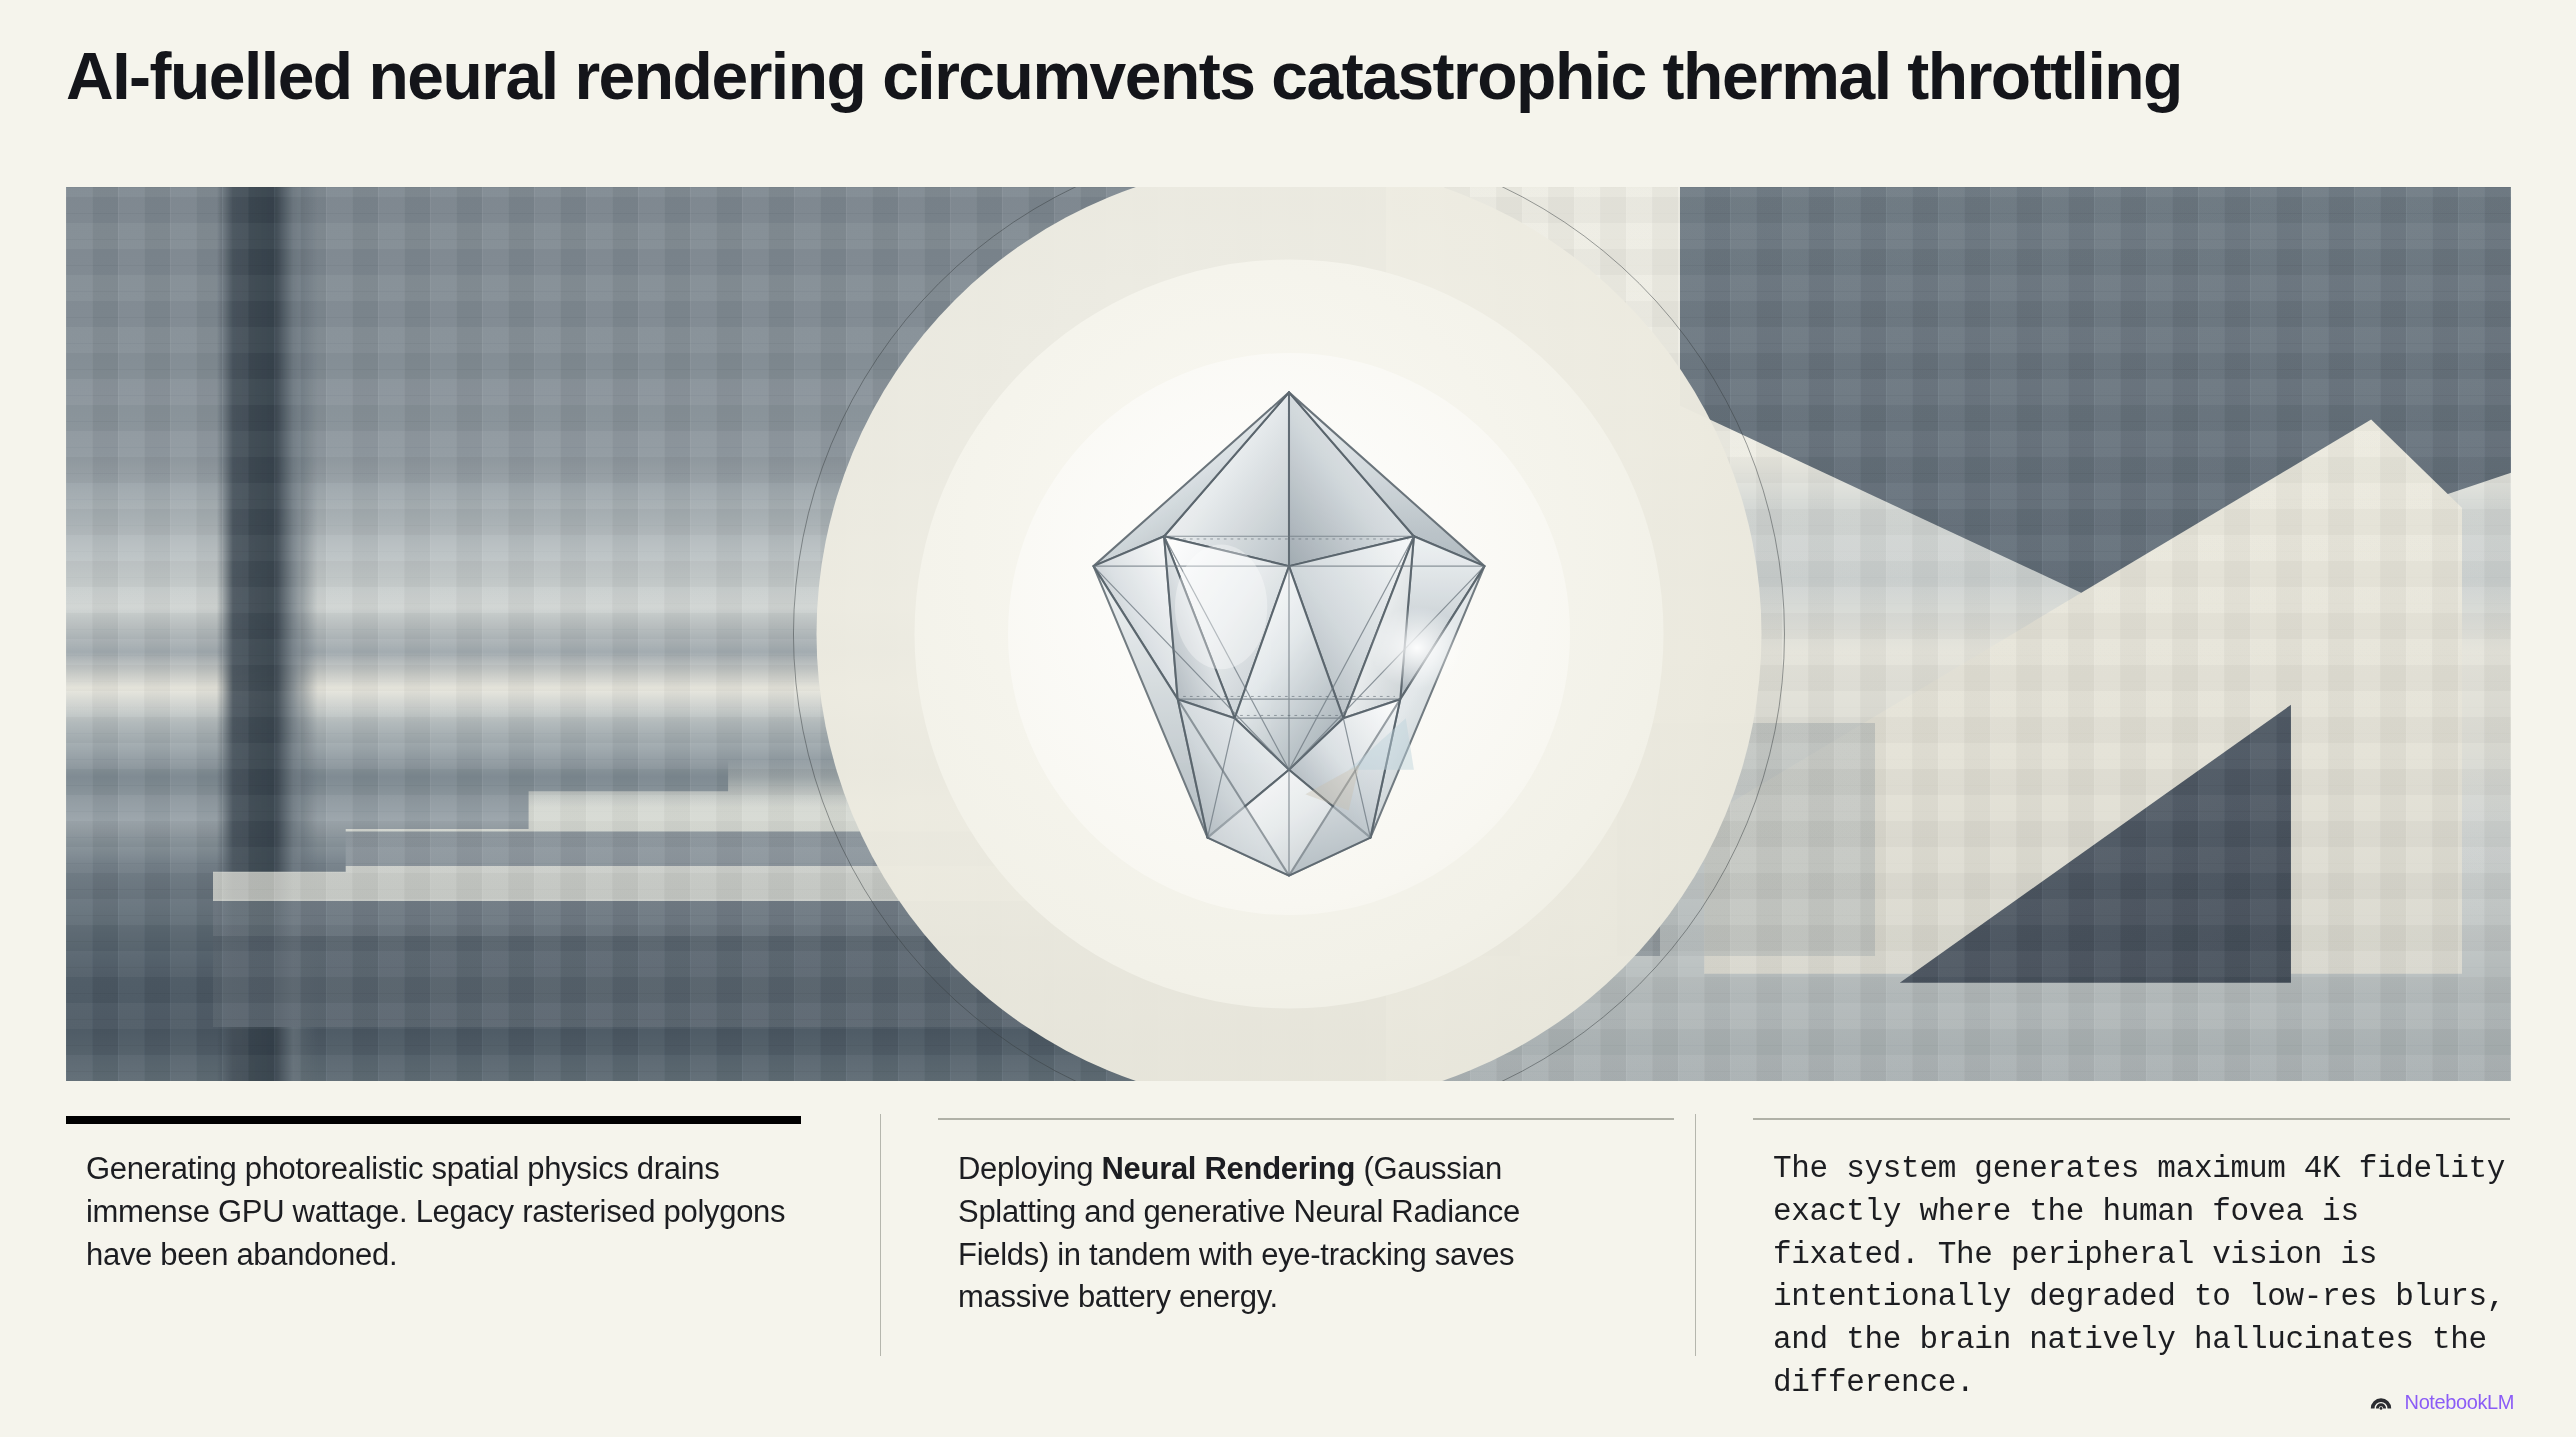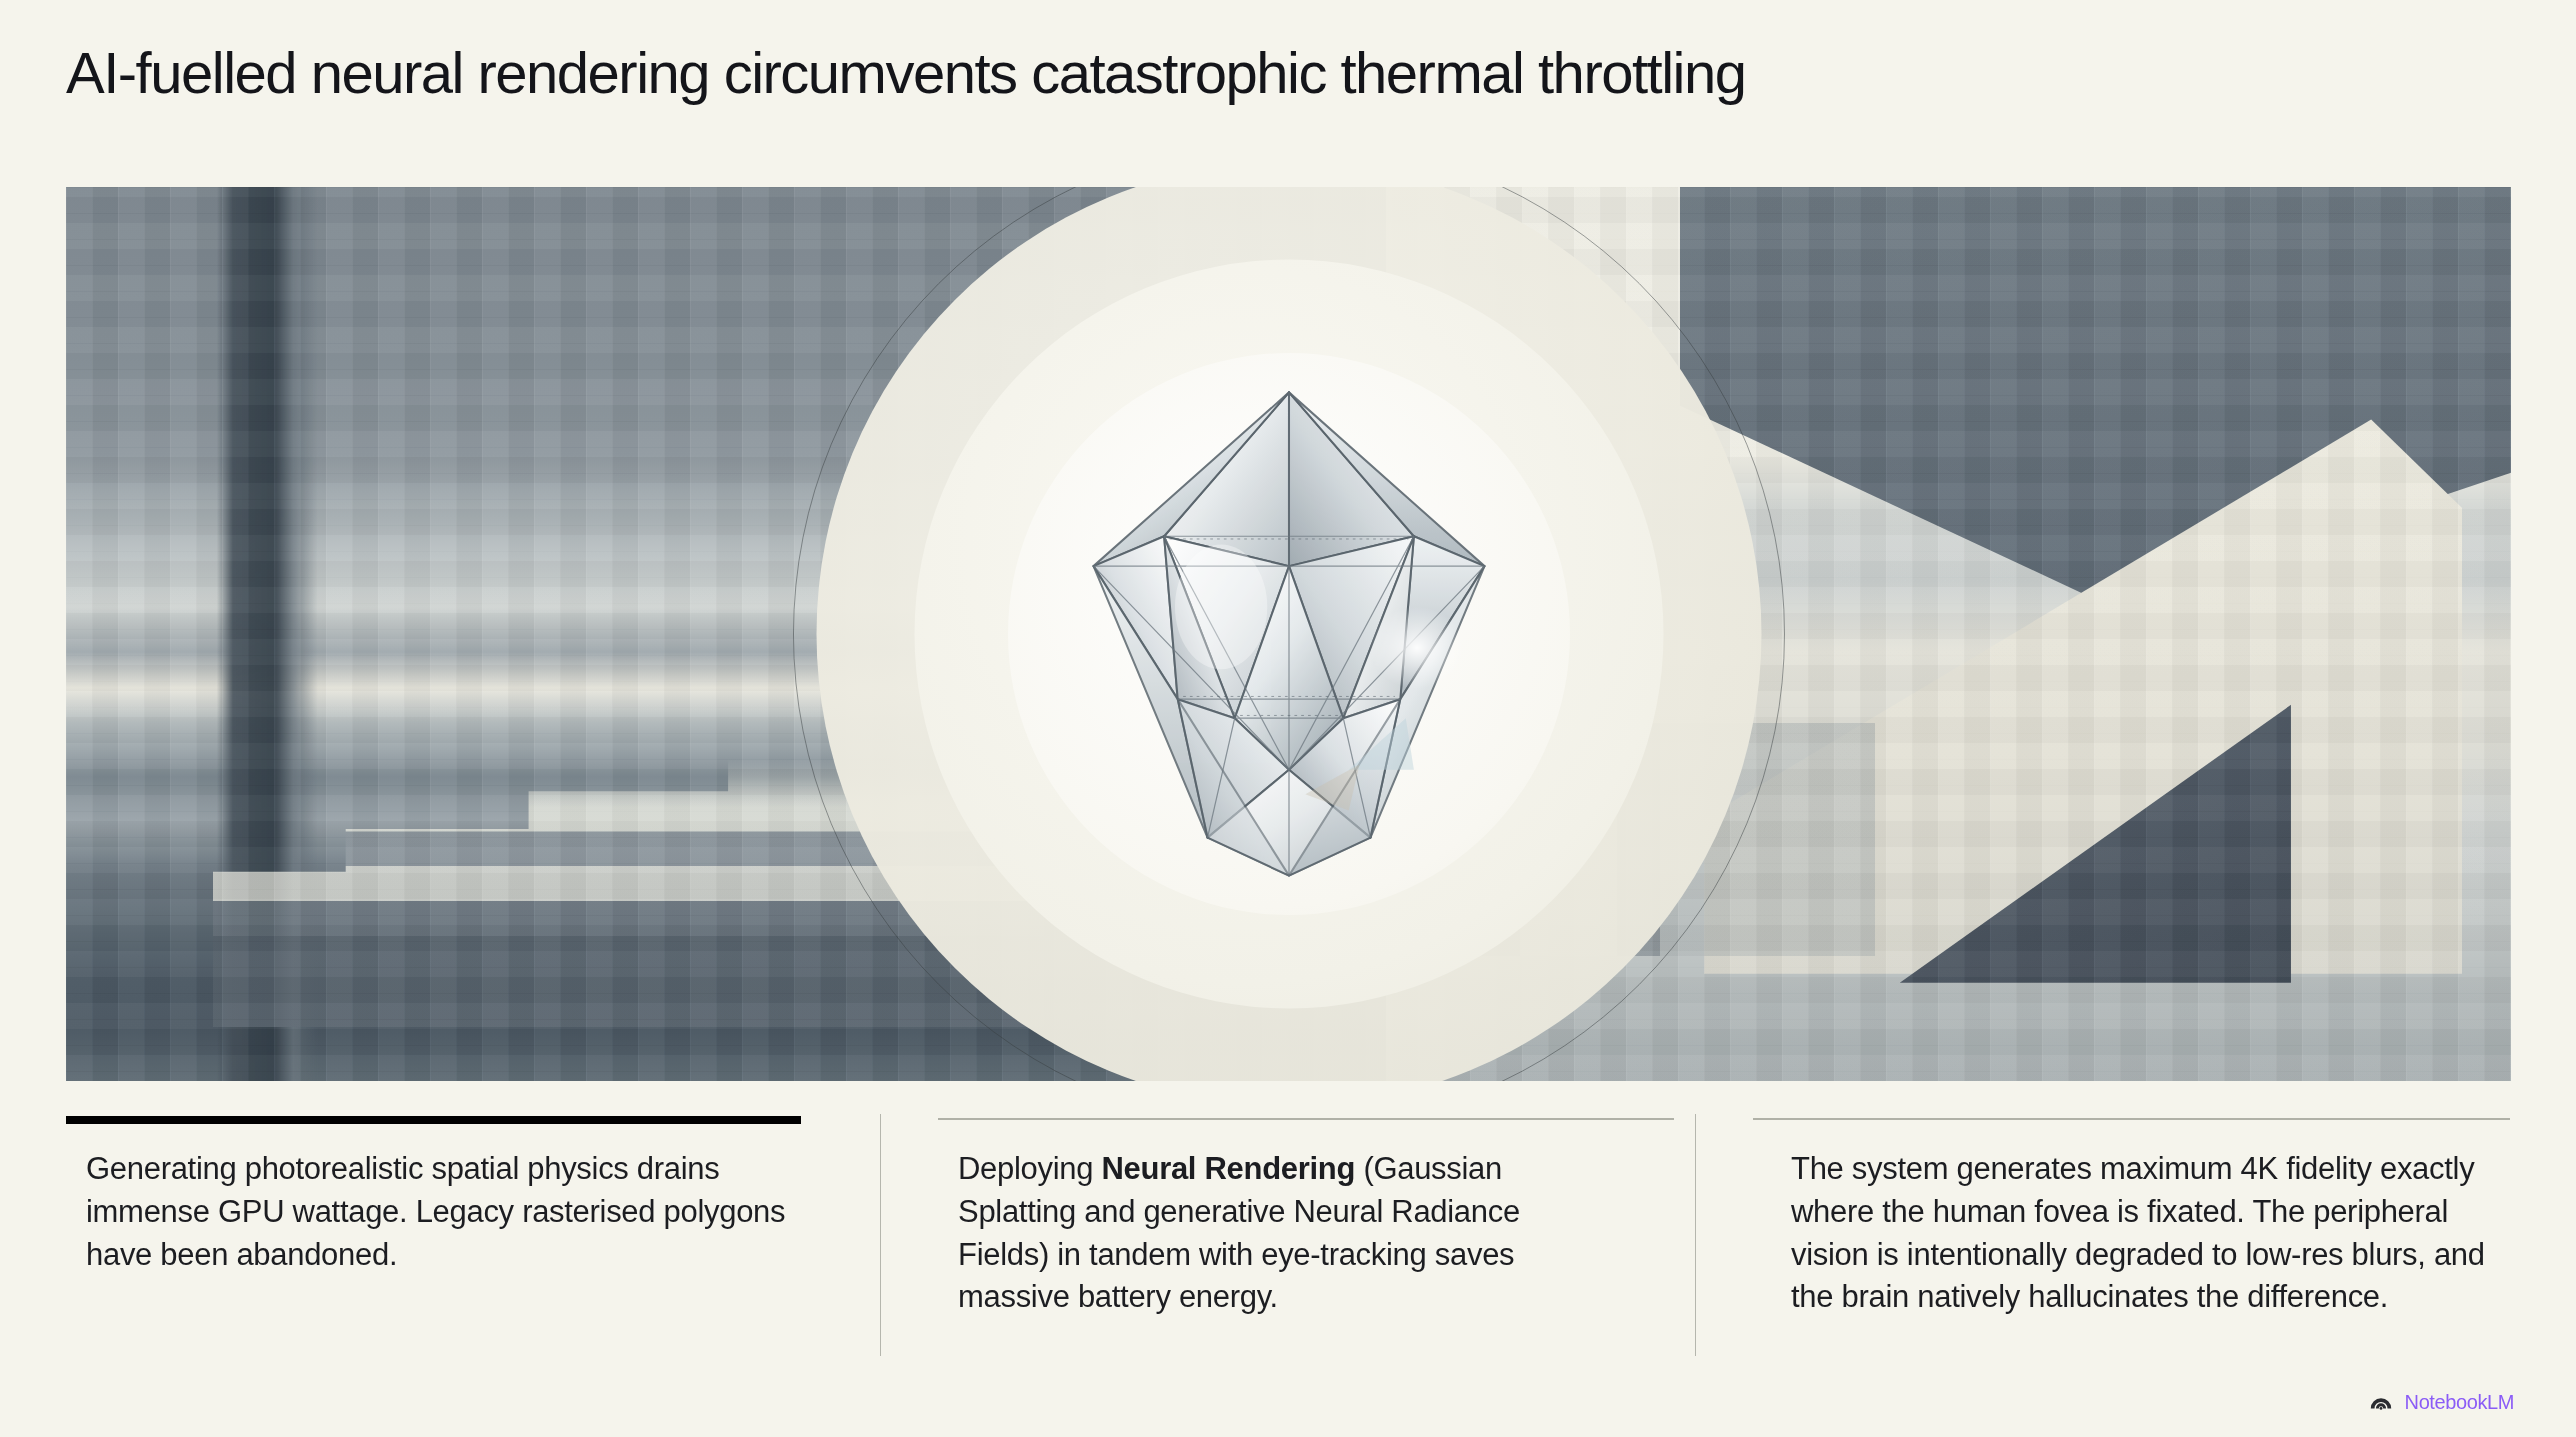--- a/index.html
+++ b/index.html
@@ -23,23 +23,23 @@
     height: 1438px;
     background: #f5f4ec;
   }
 
   
   .title {
     position: absolute;
     left: 66px;
     top: 43px;
     width: 2452px;
-    font-size: 58px;
+    font-size: 66px;
     line-height: 1.02;
-    font-weight: 400;
+    font-weight: 700;
     letter-spacing: -1.5px;
     color: #14151a;
     white-space: nowrap;
   }
 
   
   .hero {
     position: absolute;
     left: 66px;
     top: 187px;
@@ -258,21 +258,21 @@
     top: 1116px;
     width: 2445px;
     display: flex;
   }
   .col {
     position: relative;
     padding-top: 32px;
   }
   .col-1 { width: 814px; padding-right: 79px; }
   .col-2 { width: 815px; padding-left: 58px; padding-right: 79px; }
-  .col-3 { width: 815px; padding-left: 76px; }
+  .col-3 { width: 815px; padding-left: 58px; font-family: Liberation Mono, monospace; }
 
   .col-2::before, .col-3::before {
     content: "";
     position: absolute;
     left: 0; top: -1.9px;
     width: 0.9px; height: 242px;
     background: #b5b6ad;
   }
 
   .rule {

